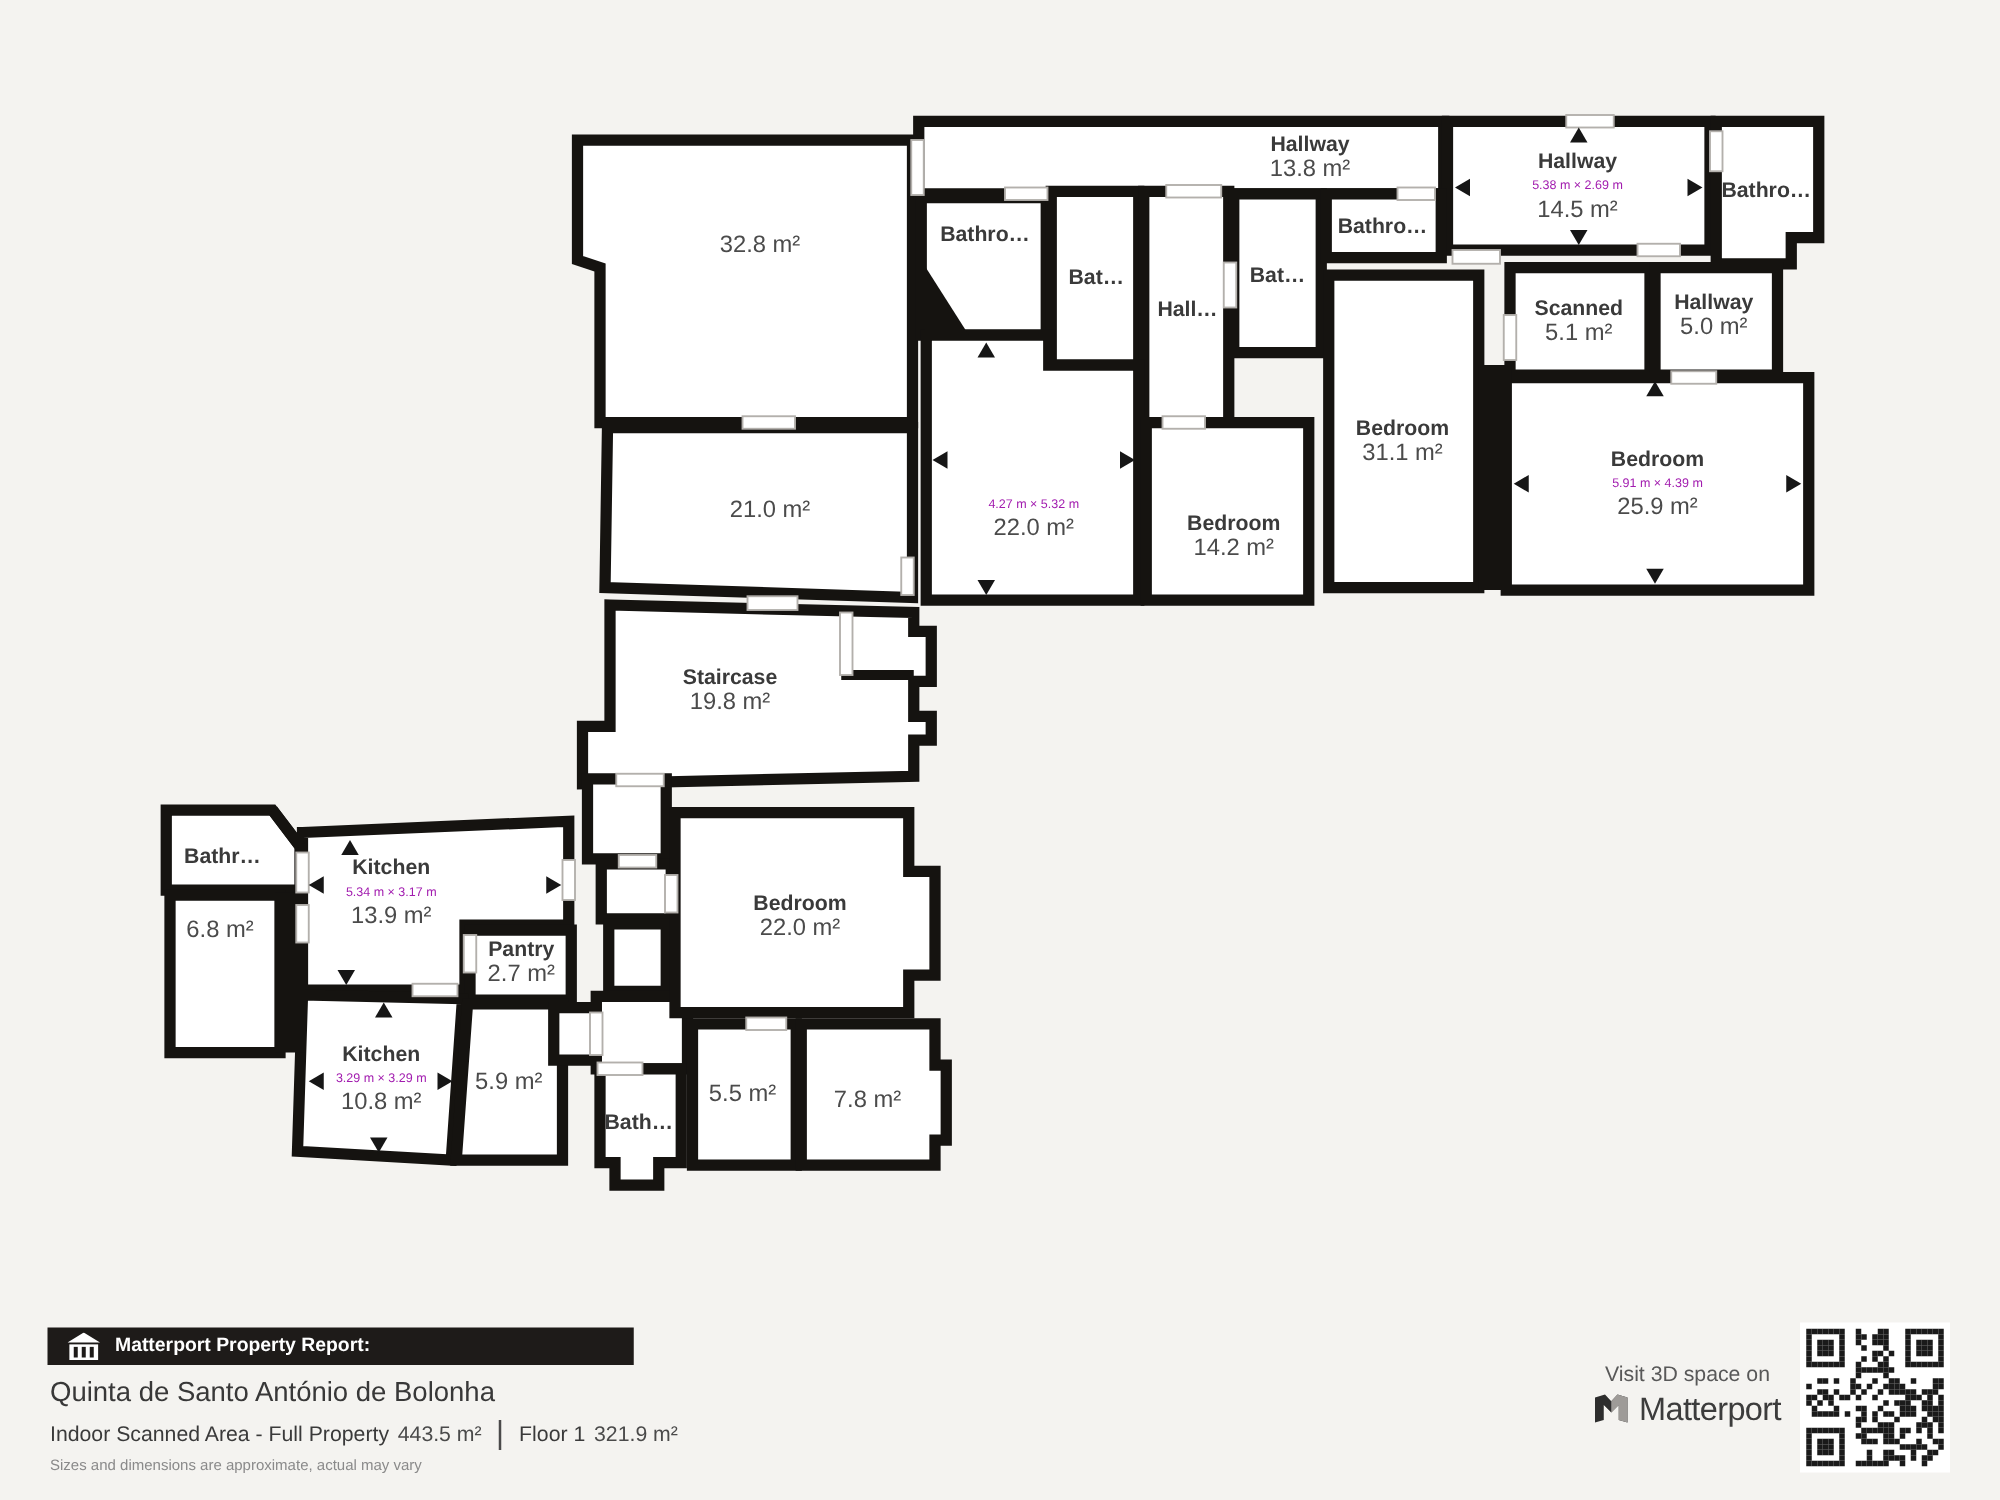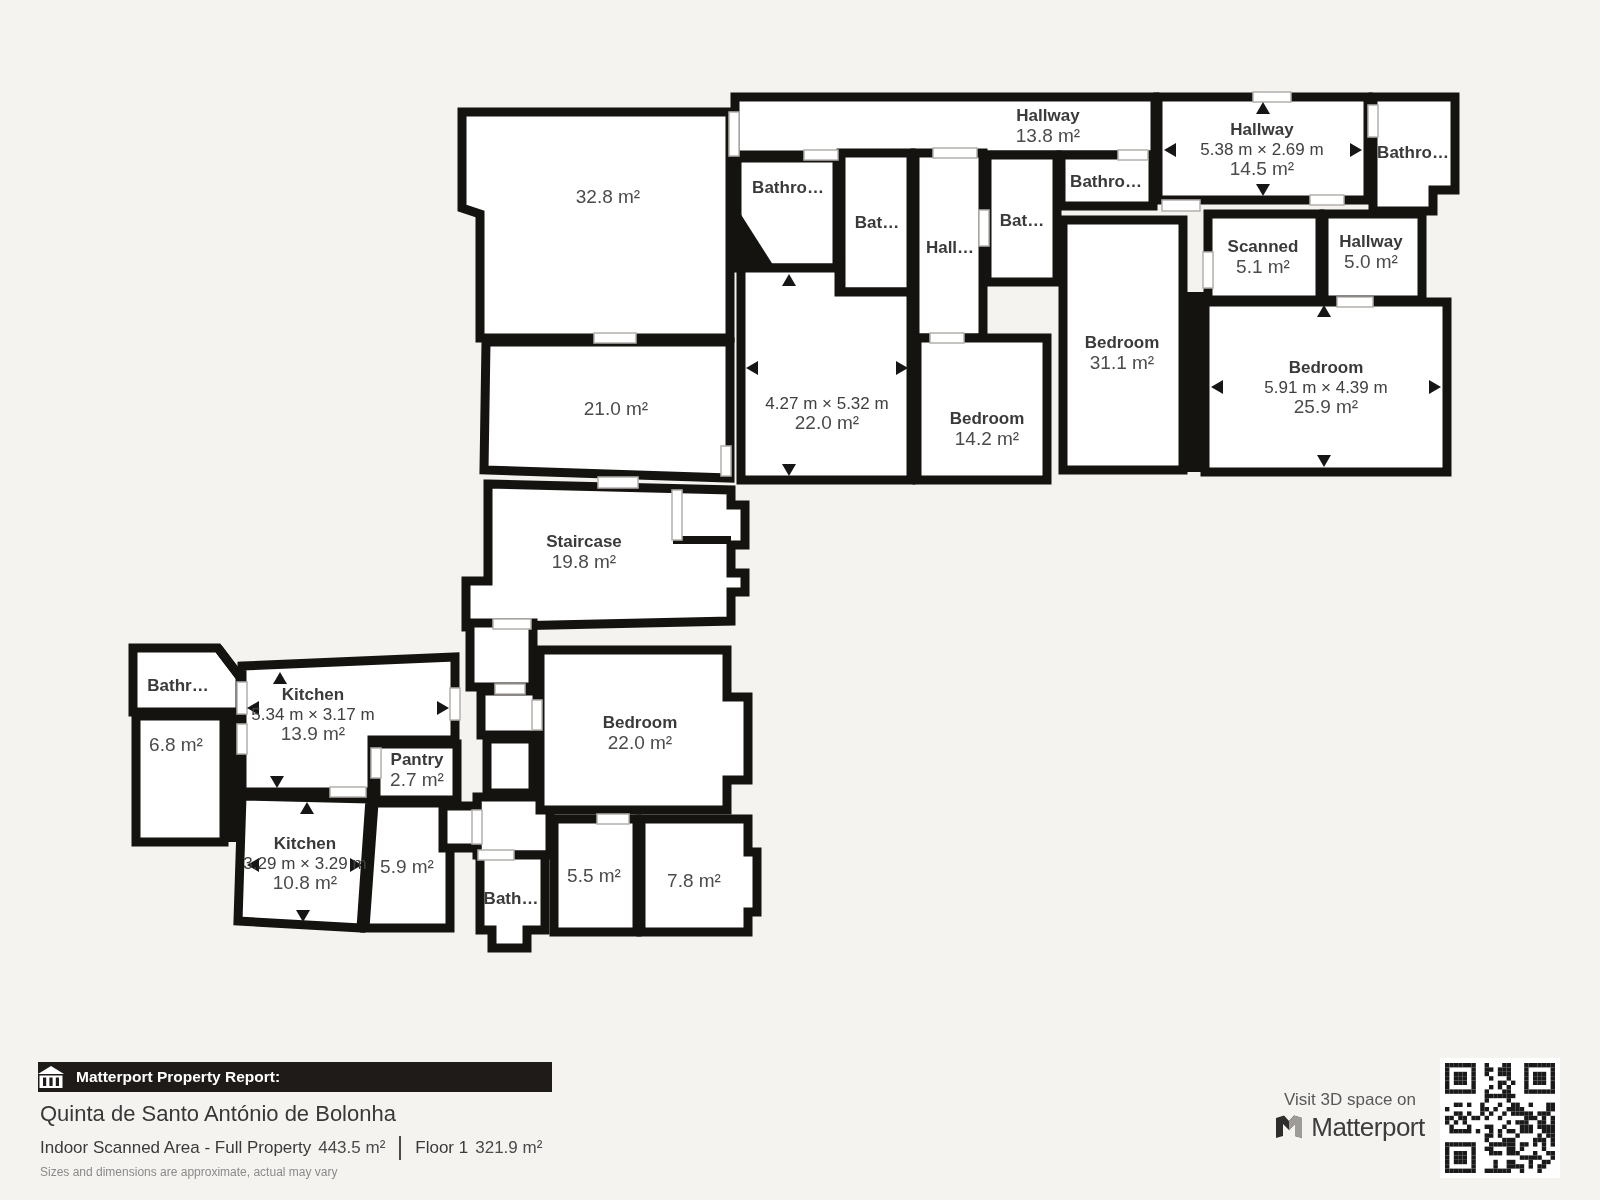--- a/index.html
+++ b/index.html
@@ -1,24 +1,24 @@
 <!DOCTYPE html>
 <html><head>
 <meta charset="utf-8">
 <style>
   html,body{margin:0;padding:0;}
   body{width:1600px;height:1200px;font-family:"Liberation Sans",sans-serif;}
   .stage{position:relative;width:1600px;height:1200px;background:#f4f3f0;overflow:hidden;}
   .plan-svg{position:absolute;left:0;top:0;}
   .room-label{position:absolute;transform:translate(-50%,-50%);text-align:center;white-space:nowrap;}
   .rn{font-size:17px;font-weight:700;line-height:21px;color:#3a3a3a;}
-  .rd{font-size:17px;line-height:19px;color:#404040;}
+  .rd{font-size:10px;line-height:19px;color:#a21caf;}
   .ra{font-size:19px;line-height:19px;color:#4b4b4b;}
   
-  .banner{position:absolute;left:38px;top:1062px;width:514px;height:30px;background:#1e1b19;display:flex;align-items:center;box-sizing:border-box;}
+  .banner{position:absolute;left:38px;top:1062px;width:469px;height:30px;background:#1e1b19;display:flex;align-items:center;padding-left:16px;box-sizing:border-box;}
   .banner-text{color:#ffffff;font-size:15.5px;font-weight:700;margin-left:12px;}
   .prop-title{position:absolute;left:40px;top:1101px;font-size:22px;font-weight:400;color:#383838;}
   .stats{position:absolute;left:40px;top:1136px;display:flex;align-items:center;font-size:17px;color:#4a4a4a;}
   .stats b{color:#3a3a3a;font-weight:400;}
   .stat-sep{display:inline-block;width:0;height:24px;border-left:2px solid #4a4a4a;margin:0 14px;}
   .disclaimer{position:absolute;left:40px;top:1165px;font-size:12px;color:#8a8a8a;}
   .visit{position:absolute;left:1240px;top:1090px;width:220px;text-align:center;font-size:17px;color:#585858;}
   .brand-row{position:absolute;left:1240px;top:1112px;width:220px;display:flex;align-items:center;justify-content:center;gap:8px;}
   .brand-name{font-size:26px;font-weight:400;color:#3c3c3c;letter-spacing:-0.5px;}
   .qr-box{position:absolute;left:1440px;top:1058px;width:120px;height:120px;background:#ffffff;}

